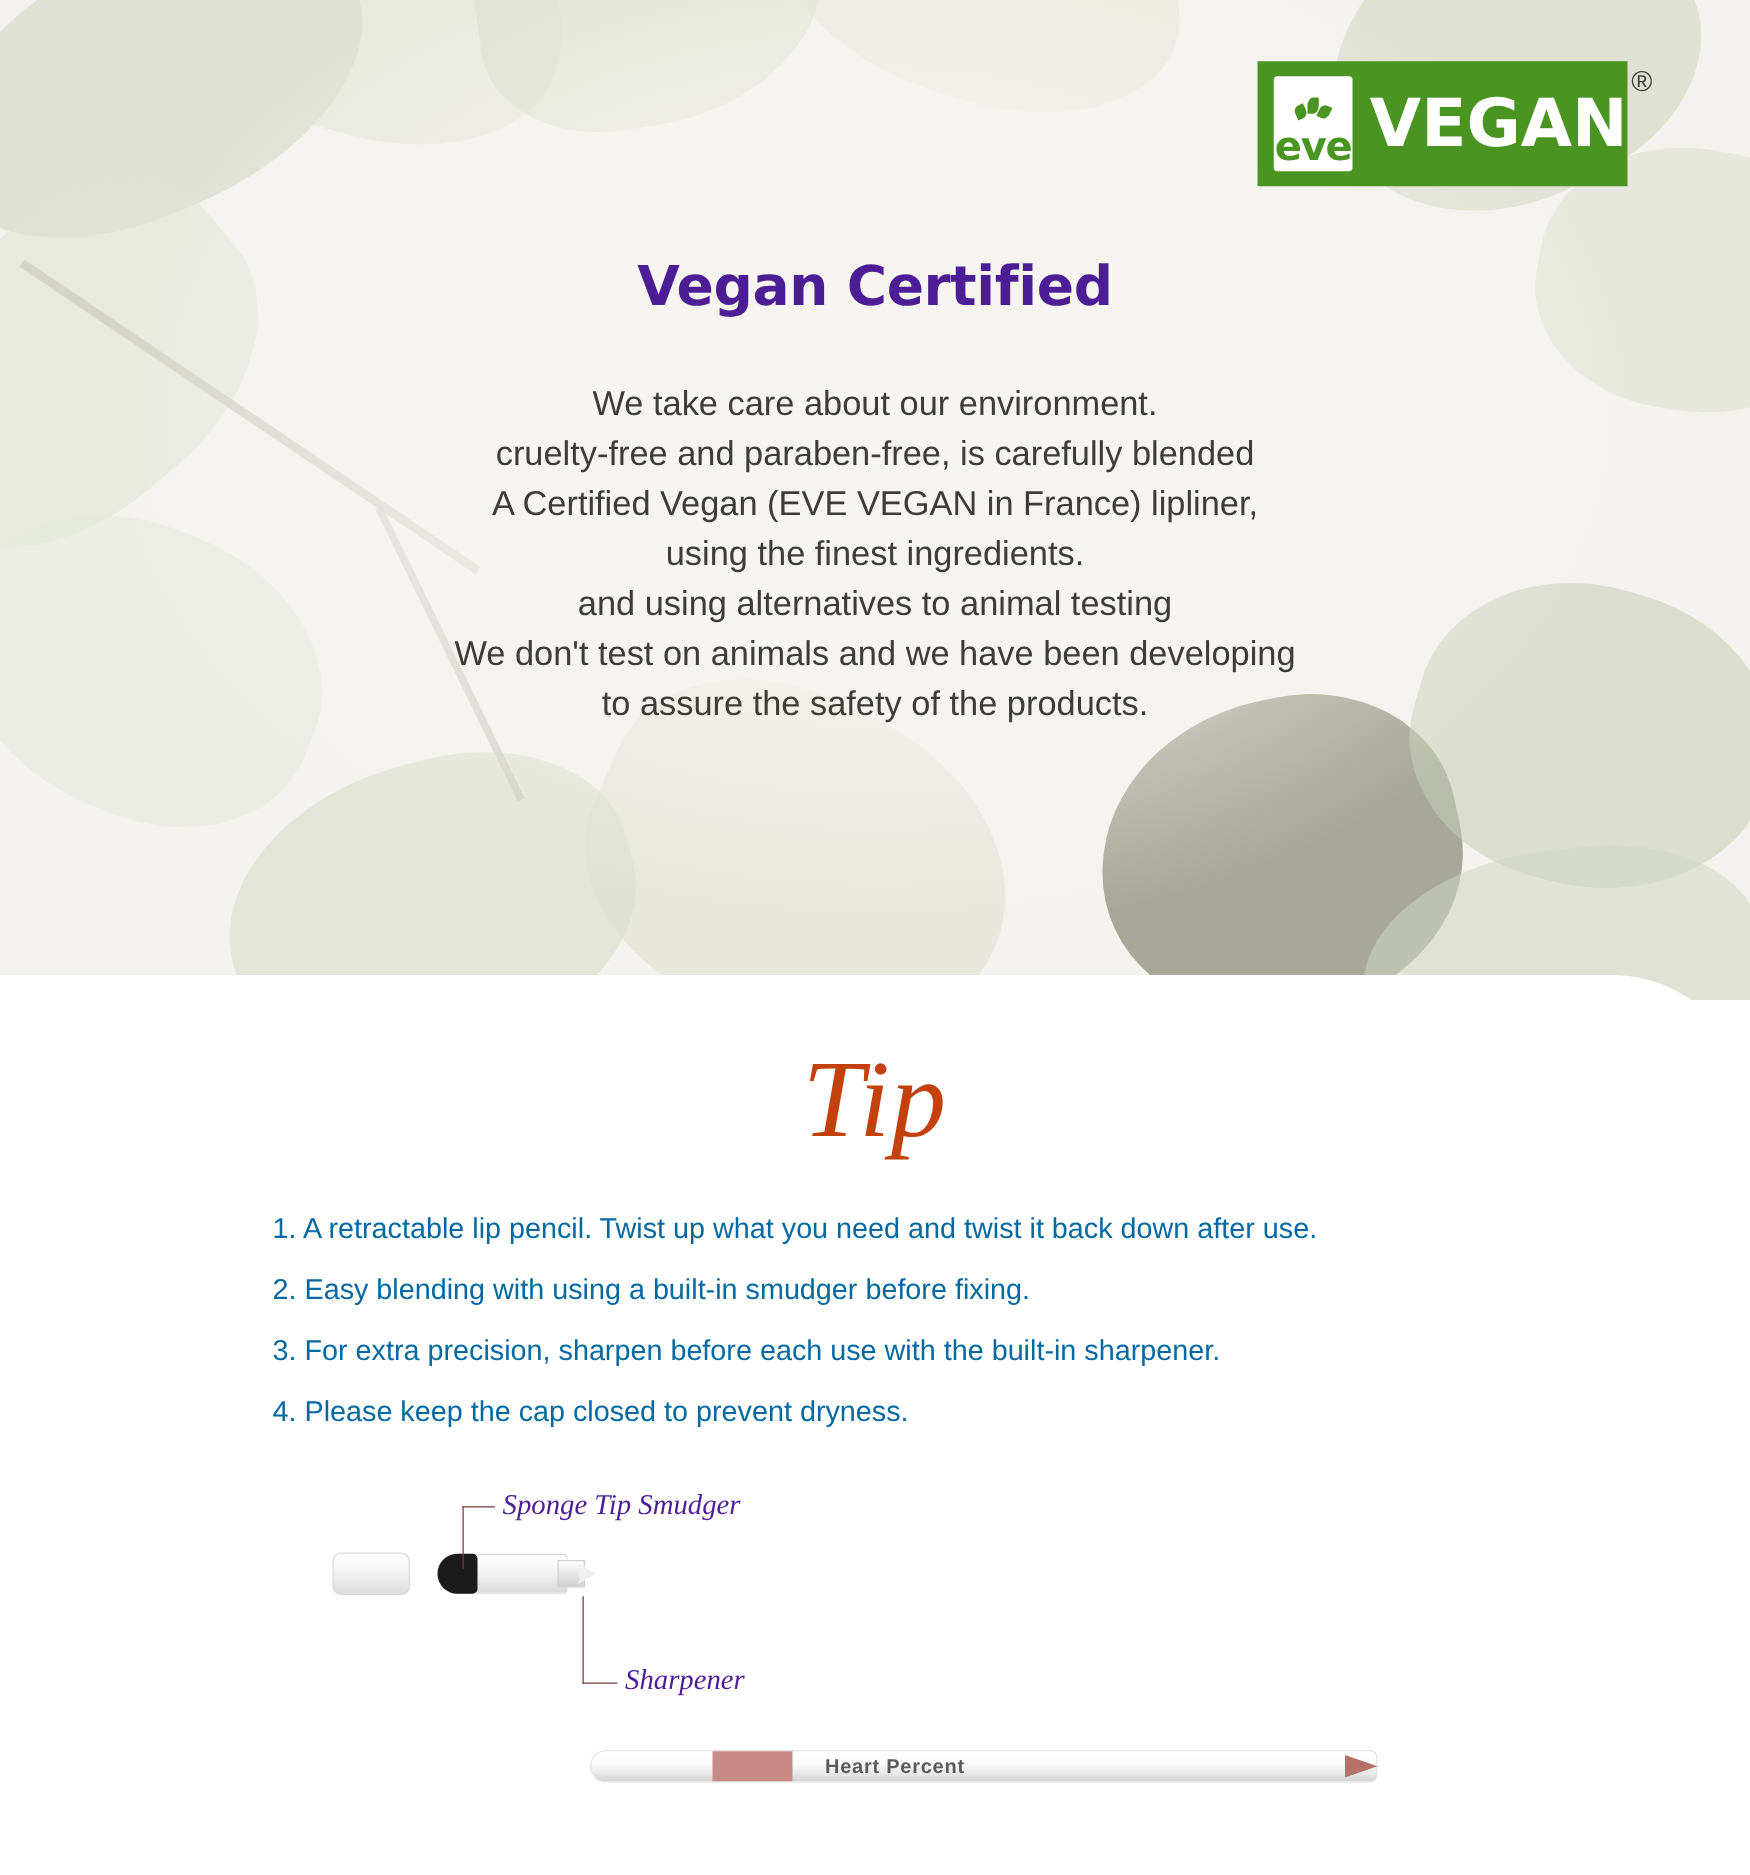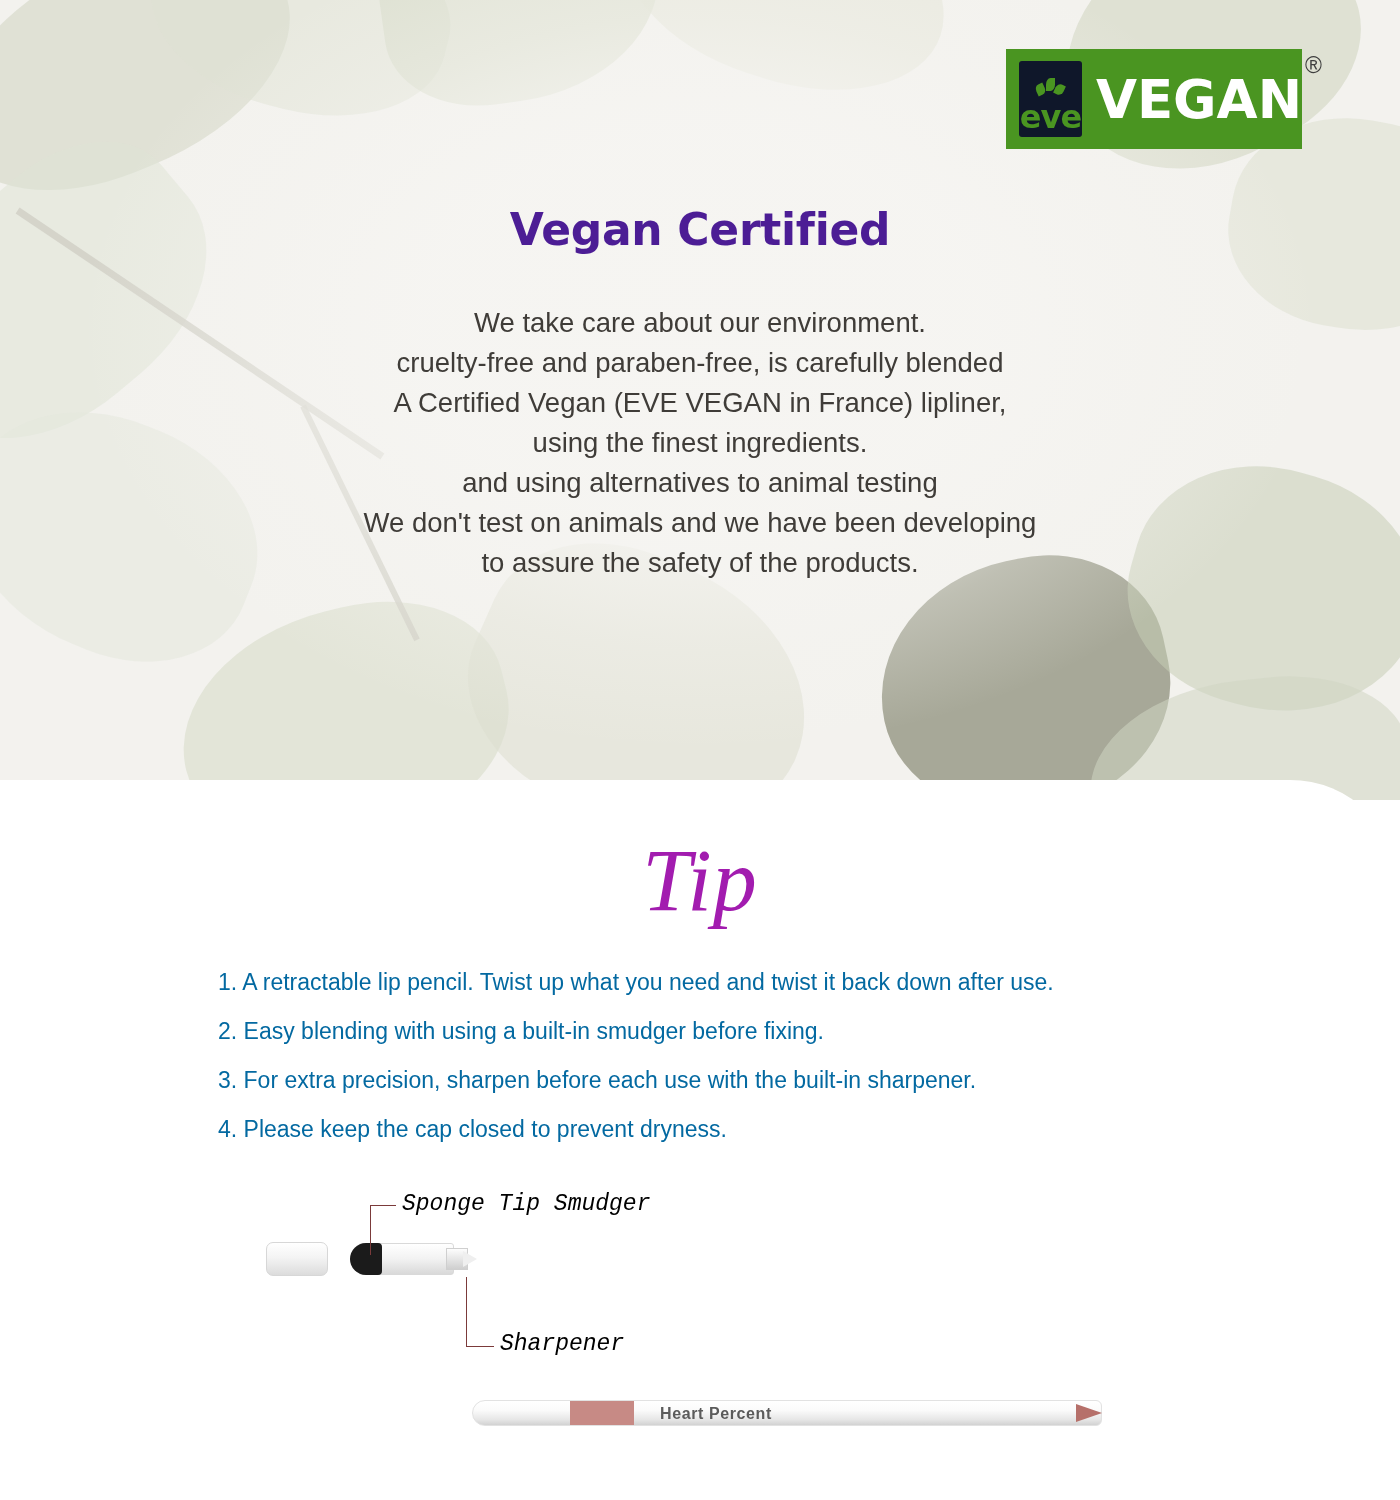--- a/index.html
+++ b/index.html
@@ -66,21 +66,21 @@
     top: 49px;
     width: 296px;
     height: 100px;
     background: #4a9521;
     display: flex;
     align-items: center;
   }
   .eve-badge {
     width: 86px;
     height: 76px;
-    background: #0f172a;
+    background: #ffffff;
     margin-left: 13px;
     border-radius: 3px;
     display: flex;
     flex-direction: column;
     align-items: center;
     justify-content: flex-end;
     padding-bottom: 4px;
     box-sizing: border-box;
   }
   .eve-leafmark {
@@ -147,21 +147,21 @@
   
   .tip-title {
     position: absolute;
     left: 0;
     top: 830px;
     width: 1400px;
     text-align: center;
     font-family: "Liberation Serif", serif;
     font-style: italic;
     font-size: 88px;
-    color: #a21caf;
+    color: #c2410c;
     letter-spacing: 1px;
   }
 
   .tip-list {
     position: absolute;
     left: 218px;
     top: 968px;
     width: 1100px;
   }
   .tip-item {
@@ -232,24 +232,24 @@
     border-left: 14px solid #efefef;
   }
 
   .lead-line {
     position: absolute;
     border-color: #7b3a3a;
     border-style: solid;
   }
   .callout-label {
     position: absolute;
-    font-family: Liberation Mono, monospace;
+    font-family: Liberation Serif, serif;
     font-style: italic;
     font-size: 23px;
-    color: #000000;
+    color: #4c1d95;
     white-space: nowrap;
   }
 
   
   .long-pencil {
     position: absolute;
     left: 222px;
     top: 215px;
     width: 630px;
     height: 26px;

